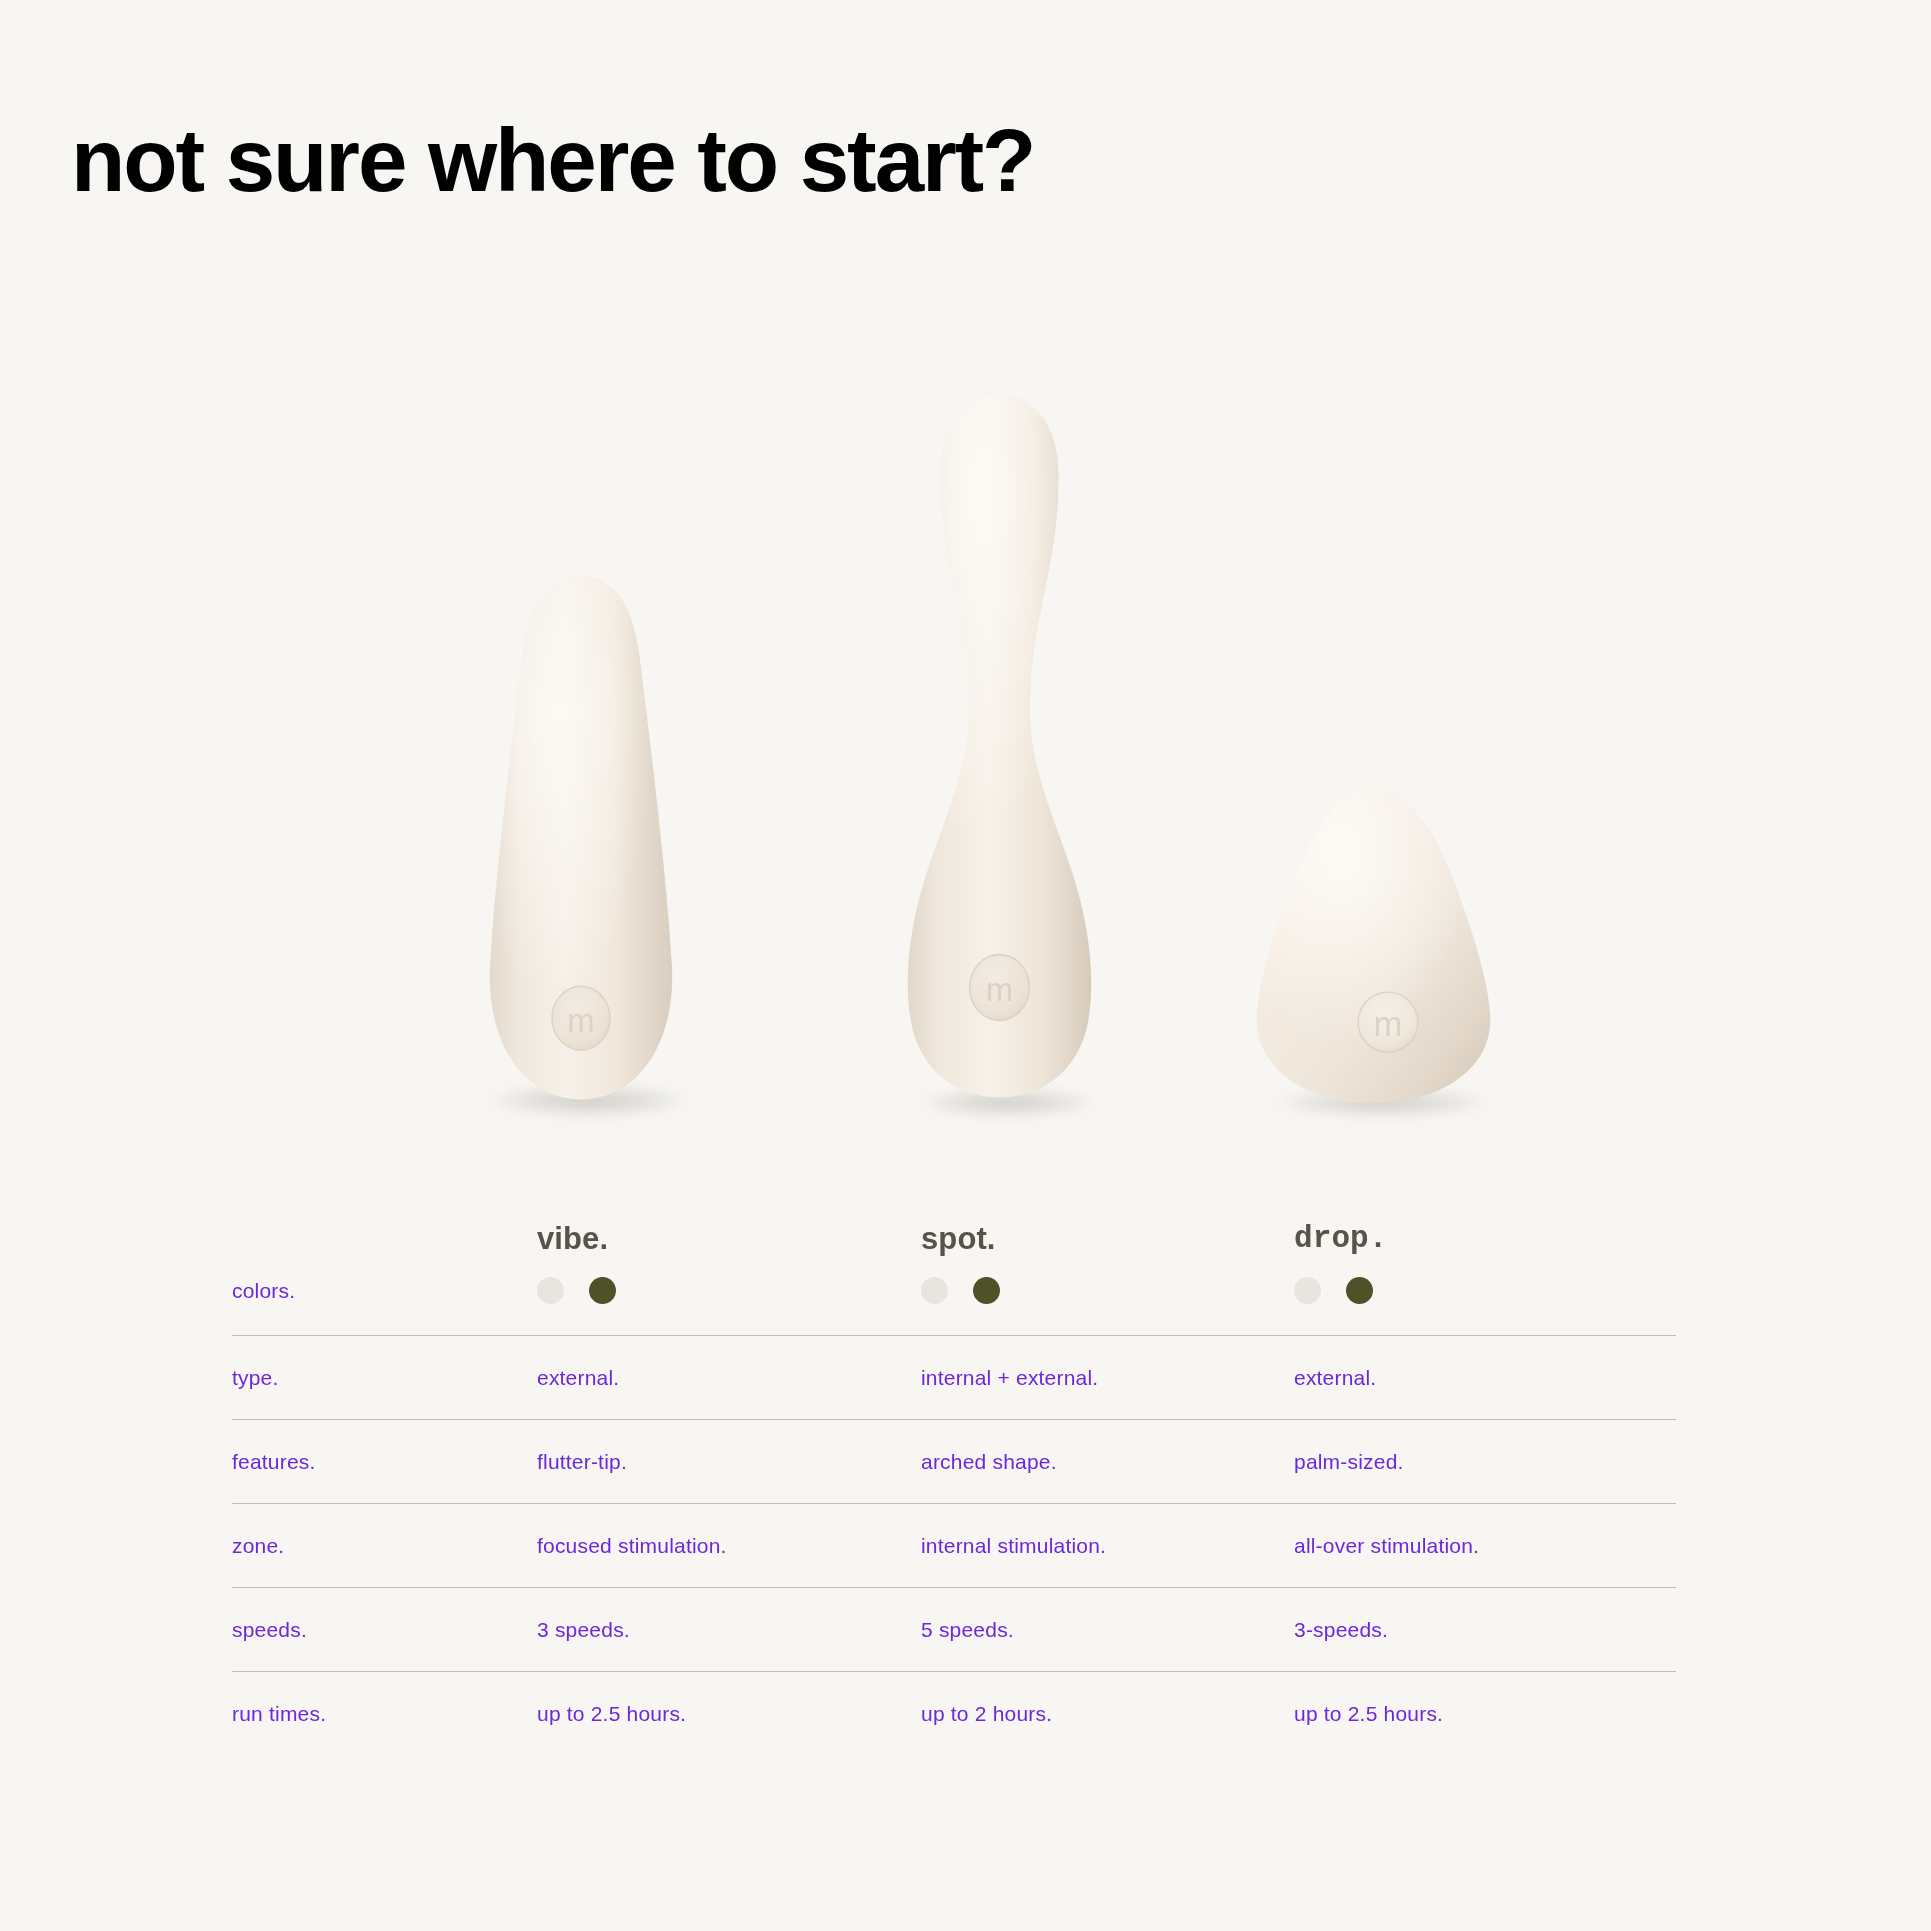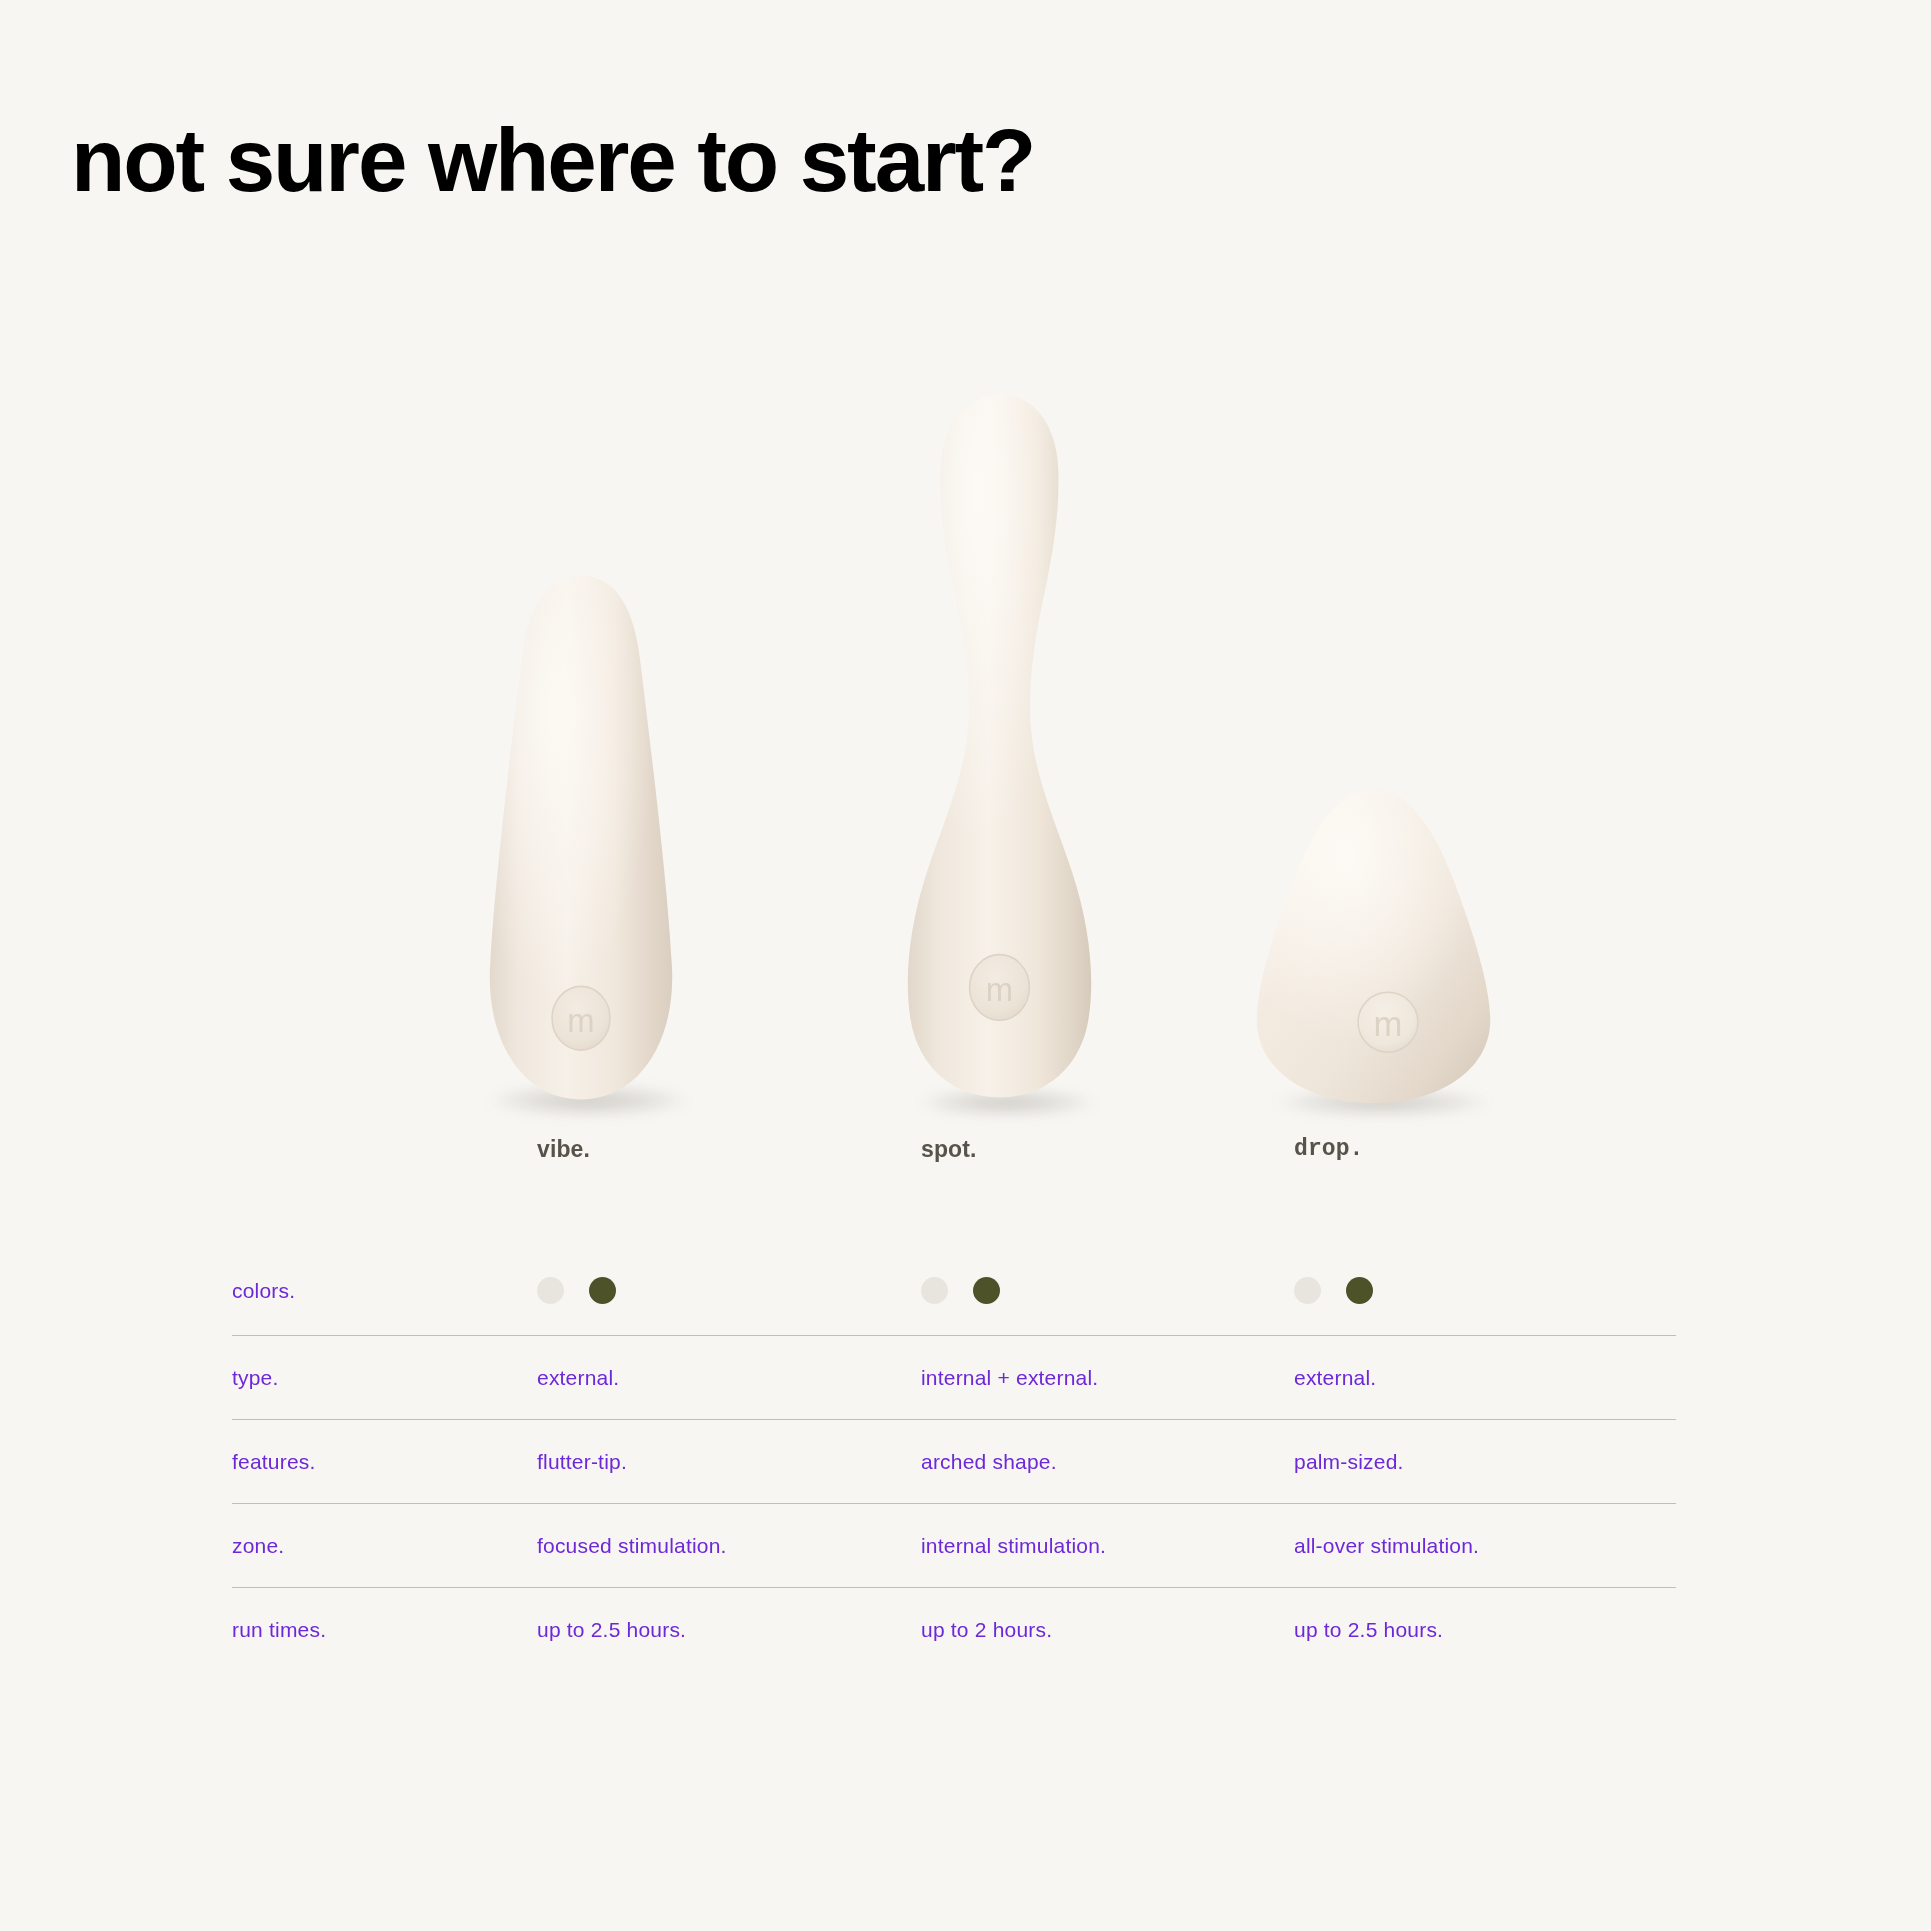--- a/index.html
+++ b/index.html
@@ -56,22 +56,22 @@
   }
   .shape-wrap {
     position: relative;
     z-index: 1;
   }
   svg.device { display: block; overflow: visible; }
 
   
   .col-label {
     position: absolute;
-    top: 1136px;
-    font-size: 23px;
+    top: 1221px;
+    font-size: 31px;
     font-weight: bold;
     color: #57534a;
     letter-spacing: 0.1px;
   }
 
   
   .table {
     position: absolute;
     left: 232px;
     top: 1246px;
@@ -310,20 +310,26 @@
     <div class="cell c-drop">palm-sized.</div>
   </div>
 
   <div class="row">
     <div class="cell c-label">zone.</div>
     <div class="cell c-vibe">focused stimulation.</div>
     <div class="cell c-spot">internal stimulation.</div>
     <div class="cell c-drop">all-over stimulation.</div>
   </div>
 
+  <div class="row">
+    <div class="cell c-label">speeds.</div>
+    <div class="cell c-vibe">3 speeds.</div>
+    <div class="cell c-spot">5 speeds.</div>
+    <div class="cell c-drop">3-speeds.</div>
+  </div>
 
   <div class="row last">
     <div class="cell c-label">run times.</div>
     <div class="cell c-vibe">up to 2.5 hours.</div>
     <div class="cell c-spot">up to 2 hours.</div>
     <div class="cell c-drop">up to 2.5 hours.</div>
   </div>
 
 </div>
 

